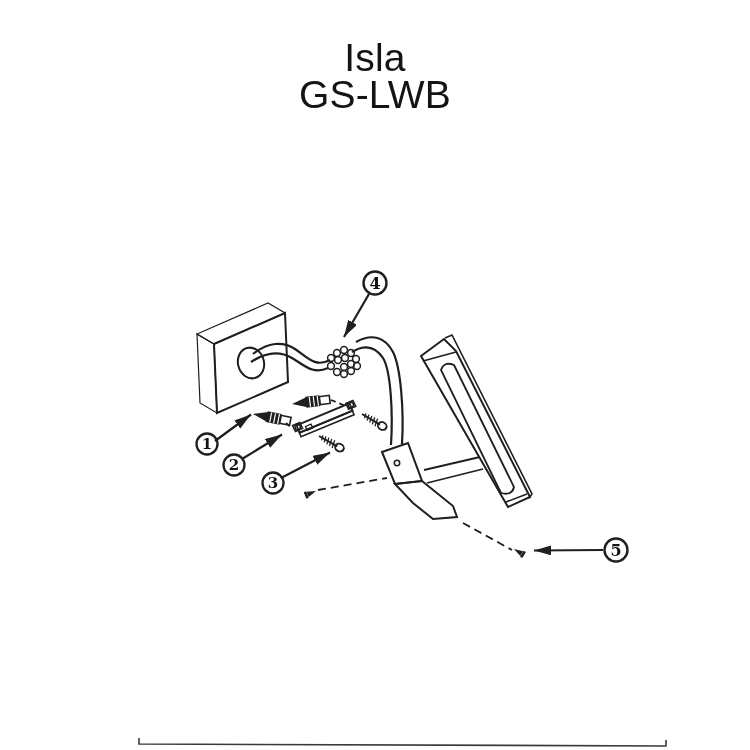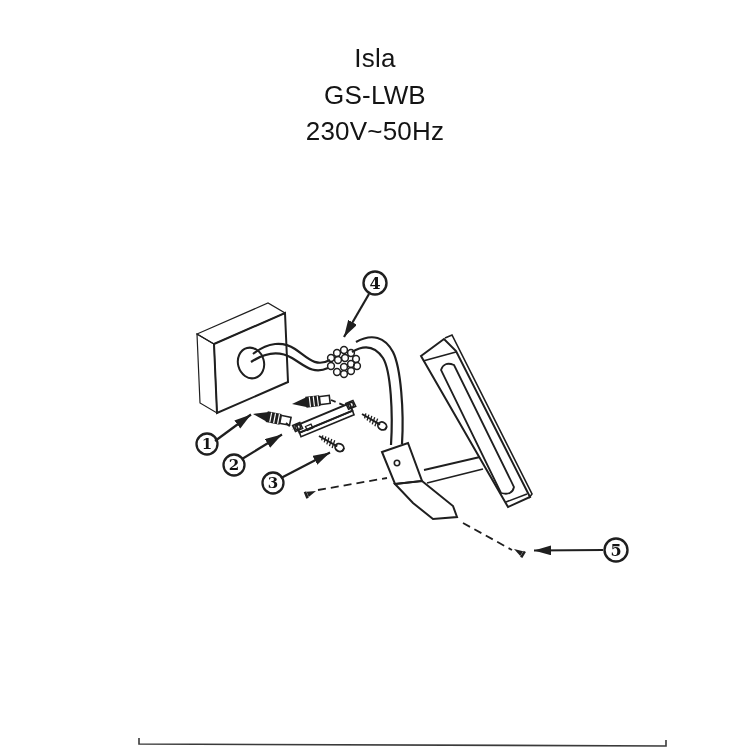--- a/index.html
+++ b/index.html
@@ -4,38 +4,37 @@
 <style>
   html,body{margin:0;padding:0;background:#e8e8e8;}
   .page{
     position:relative;width:750px;height:750px;margin:0 auto;
     background:#ffffff;overflow:hidden;
     font-family:"Liberation Sans", sans-serif;
   }
   .title-block{
     position:absolute;top:40px;left:0;width:750px;
     text-align:center;color:#141414;
-    font-size:26px;line-height:36.5px;letter-spacing:.2px;
+    font-size:39px;line-height:36.5px;letter-spacing:.2px;
   }
   .diagram-svg{position:absolute;left:0;top:0;width:750px;height:750px;}
   .ink{stroke:#1f1f1f;fill:none;}
   .callout-num{
     font-family:"DejaVu Serif", serif;font-weight:bold;
     fill:#141414;text-anchor:middle;
   }
 </style>
 </head>
 <body>
 
 <div class="page">
 
   <div class="title-block">
     <div>Isla</div>
     <div>GS-LWB</div>
-    <div>230V~50Hz</div>
   </div>
 
   <svg class="diagram-svg" viewBox="0 0 750 750">
     <defs>
       <pattern id="hatchSteep" patternUnits="userSpaceOnUse" width="3.6" height="3.6" patternTransform="rotate(24)">
         <line x1="0" y1="0" x2="0" y2="3.6" stroke="#2a2a2a" stroke-width="1.1"></line>
       </pattern>
       <pattern id="hatchShallow" patternUnits="userSpaceOnUse" width="3.6" height="3.6" patternTransform="rotate(66)">
         <line x1="0" y1="0" x2="0" y2="3.6" stroke="#2a2a2a" stroke-width="1.1"></line>
       </pattern>

